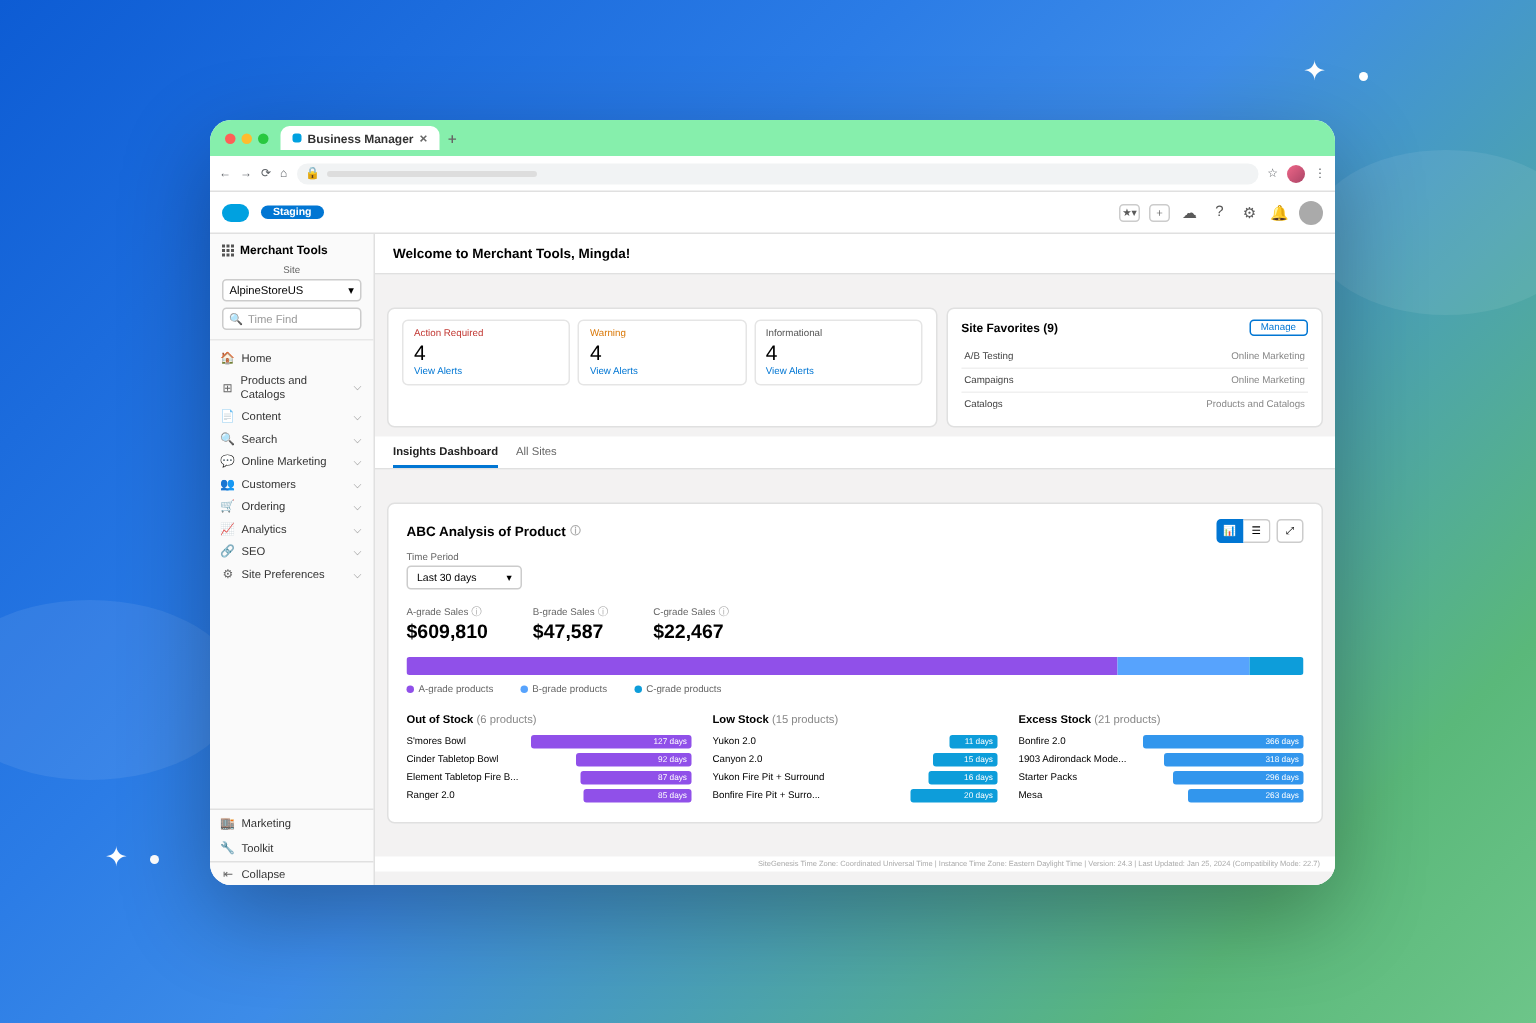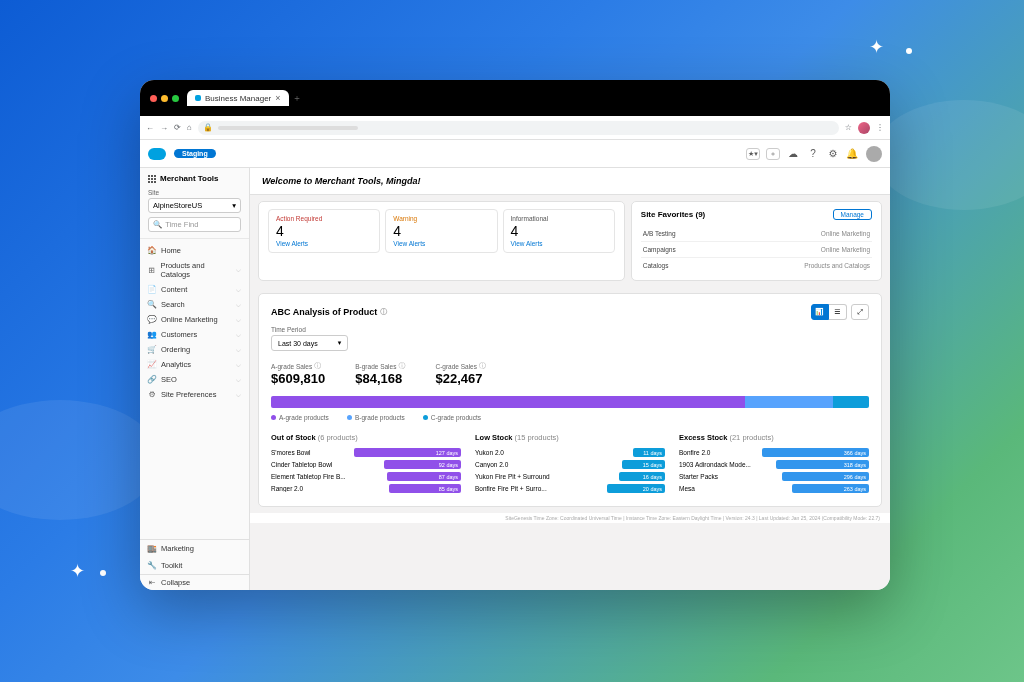--- a/index.html
+++ b/index.html
@@ -8,21 +8,21 @@
 .cloud { position: absolute; background: rgba(255,255,255,0.08); border-radius: 50%; }
 .cloud1 { width: 200px; height: 120px; top: 400px; left: -40px; }
 .cloud2 { width: 180px; height: 110px; top: 100px; right: -30px; }
 .sparkle { position: absolute; color: #fff; font-size: 18px; }
 .sparkle1 { top: 36px; right: 140px; }
 .sparkle2 { top: 560px; left: 70px; }
 .dot { position: absolute; width: 6px; height: 6px; background: #fff; border-radius: 50%; }
 
 .window { position: absolute; top: 80px; left: 140px; width: 750px; height: 510px; background: #fff; border-radius: 14px; overflow: hidden; box-shadow: 0 20px 60px rgba(0,0,0,0.3); display: flex; flex-direction: column; }
 
-.chrome-tabs { height: 36px; background: #000000; display: flex; align-items: center; padding: 0 6px; gap: 4px; font-size: 8px; }
+.chrome-tabs { height: 24px; background: #86efac; display: flex; align-items: center; padding: 0 6px; gap: 4px; font-size: 8px; font-weight: bold; }
 .traffic { display: flex; gap: 4px; padding: 0 4px; }
 .tlight { width: 7px; height: 7px; border-radius: 50%; }
 .tl-r { background: #ff5f57; } .tl-y { background: #febc2e; } .tl-g { background: #28c840; }
 .tab { background: #fff; border-radius: 6px 6px 0 0; padding: 3px 8px; display: flex; align-items: center; gap: 4px; color: #333; }
 .tab-close, .tab-add { color: #666; cursor: pointer; font-size: 9px; }
 
 .chrome-bar { height: 24px; background: #fff; border-bottom: 1px solid #e0e0e0; display: flex; align-items: center; padding: 0 6px; gap: 6px; font-size: 8px; color: #5f6368; }
 .nav-ico { cursor: pointer; }
 .url-bar { flex: 1; background: #f1f3f4; border-radius: 10px; height: 14px; display: flex; align-items: center; padding: 0 6px; gap: 4px; }
 .url-fade { width: 140px; height: 4px; background: #ddd; border-radius: 2px; }
@@ -34,40 +34,40 @@
 .staging-badge { background: #0176d3; color: #fff; border-radius: 8px; padding: 1px 8px; font-size: 7px; font-weight: 600; }
 .app-header-right { margin-left: auto; display: flex; align-items: center; gap: 6px; color: #5a5a5a; font-size: 10px; }
 .hdr-ico { width: 14px; height: 14px; display: inline-flex; align-items: center; justify-content: center; cursor: pointer; }
 .hdr-box { border: 1px solid #ccc; border-radius: 3px; width: 14px; height: 12px; font-size: 7px; }
 .bell { color: #d93025; }
 .avatar-lg { width: 16px; height: 16px; border-radius: 50%; background: #aaa; }
 
 .app-body { flex: 1; display: flex; overflow: hidden; }
 
 .sidebar { width: 110px; background: #fafafa; border-right: 1px solid #e0e0e0; display: flex; flex-direction: column; font-size: 7.5px; }
-.sb-top { padding: 6px 8px; border-bottom: 1px solid #e8e8e8; }
+.sb-top { padding: 6px 8px; border-bottom: 1px solid #e8e8e8; text-align: center; }
 .sb-title-row { display: flex; align-items: center; gap: 4px; font-weight: 600; font-size: 8px; margin-bottom: 6px; }
 .apps-ico { display: grid; grid-template-columns: repeat(3,2px); grid-template-rows: repeat(3,2px); gap: 1px; }
 .apps-ico span { background: #555; width: 2px; height: 2px; }
 .sb-label { color: #666; font-size: 6.5px; }
 .sb-select { border: 1px solid #ccc; border-radius: 3px; padding: 2px 4px; display: flex; align-items: center; justify-content: space-between; margin: 2px 0 4px; background: #fff; }
 .sb-search { border: 1px solid #ccc; border-radius: 3px; padding: 2px 4px; display: flex; align-items: center; gap: 3px; background: #fff; color: #999; }
 
 .sb-nav { flex: 1; padding: 4px 0; overflow: hidden; }
 .sb-item { display: flex; align-items: center; padding: 3px 8px; gap: 5px; cursor: pointer; color: #333; }
 .sb-ico { width: 8px; display: inline-flex; justify-content: center; color: #666; font-size: 8px; }
 .sb-chev { margin-left: auto; color: #999; font-size: 7px; }
 
 .sb-bottom { border-top: 1px solid #e0e0e0; }
 .sb-bottom .sb-item { padding: 4px 8px; }
 .sb-collapse { border-top: 1px solid #e0e0e0; }
 
 .main { flex: 1; background: #f3f2f2; overflow-y: auto; display: flex; flex-direction: column; }
 .main::-webkit-scrollbar { width: 0; }
-.welcome { background: #fff; margin: 0 0 6px; padding: 8px 12px; font-size: 9px; font-weight: 700; border-bottom: 1px solid #e0e0e0; font-style: italic; }
+.welcome { background: #fff; margin: 0 0 22px; padding: 8px 12px; font-size: 9px; font-weight: 700; border-bottom: 1px solid #e0e0e0; }
 
 .cards-row { display: flex; gap: 6px; padding: 0 8px 6px; }
 .card { background: #fff; border: 1px solid #e0e0e0; border-radius: 5px; padding: 7px 9px; }
 .card-hdr { display: flex; align-items: center; justify-content: space-between; font-size: 8px; font-weight: 600; margin-bottom: 6px; }
 .manage-btn { border: 1px solid #0176d3; color: #0176d3; border-radius: 3px; padding: 1px 7px; font-size: 6.5px; font-weight: 400; cursor: pointer; }
 
 .alerts-card { flex: 1.5; }
 .alerts-row { display: flex; gap: 5px; }
 .alert-box { flex: 1; border: 1px solid #e5e5e5; border-radius: 4px; padding: 5px 7px; }
 .alert-label { font-size: 6.5px; }
@@ -79,21 +79,21 @@
 
 .fav-card { flex: 1; }
 .fav-row { display: flex; justify-content: space-between; padding: 4px 2px; border-bottom: 1px solid #f0f0f0; font-size: 6.5px; color: #444; }
 .fav-row:last-child { border-bottom: none; }
 .fav-cat { color: #888; }
 
 .tabs-bar { display: flex; gap: 12px; padding: 0 12px; font-size: 7.5px; border-bottom: 1px solid #e0e0e0; background: #fff; }
 .tab-item { padding: 5px 0; cursor: pointer; color: #666; }
 .tab-item.active { color: #222; font-weight: 600; border-bottom: 2px solid #0176d3; }
 
-.dashboard { background: #fff; margin: 6px 8px; border: 1px solid #e0e0e0; border-radius: 5px; padding: 10px 12px; }
+.dashboard { background: #fff; margin: 22px 8px; border: 1px solid #e0e0e0; border-radius: 5px; padding: 10px 12px; }
 .dash-hdr { display: flex; align-items: center; justify-content: space-between; }
 .dash-title { font-size: 9px; font-weight: 700; display: flex; align-items: center; gap: 3px; }
 .info-ico { color: #aaa; font-size: 7px; }
 .dash-controls { display: flex; gap: 0; }
 .dc-btn { border: 1px solid #ccc; width: 18px; height: 16px; display: flex; align-items: center; justify-content: center; font-size: 7px; cursor: pointer; background: #fff; }
 .dc-btn.active { background: #0176d3; color: #fff; border-color: #0176d3; }
 .dc-btn:first-child { border-radius: 3px 0 0 3px; }
 .dc-btn:last-child { border-radius: 0 3px 3px 0; margin-left: 4px; border-radius: 3px; }
 .dc-btn:nth-child(2){ border-left: none; border-radius: 0 3px 3px 0; }
 
@@ -315,20 +315,24 @@
                 <span class="fav-cat">Online Marketing</span>
               </div>
               <div class="fav-row">
                 <span>Catalogs</span>
                 <span class="fav-cat">Products and Catalogs</span>
               </div>
             </div>
         </div>
       </div>
 
+      <div class="tabs-bar" id="tabs-bar">
+          <div class="tab-item active">Insights Dashboard</div>
+          <div class="tab-item">All Sites</div>
+        </div>
 
       <div class="dashboard">
         <div class="dash-hdr">
           <div class="dash-title">
             <span>ABC Analysis of Product</span>
             <span class="info-ico">ⓘ</span>
           </div>
           <div class="dash-controls">
             <div class="dc-btn active">📊</div>
             <div class="dc-btn">☰</div>
@@ -342,21 +346,21 @@
             <span>▾</span>
           </div>
         </div>
         <div class="grades" id="grades">
             <div class="grade">
               <div class="grade-label">A-grade Sales <span class="info-ico">ⓘ</span></div>
               <div class="grade-val">$609,810</div>
             </div>
             <div class="grade">
               <div class="grade-label">B-grade Sales <span class="info-ico">ⓘ</span></div>
-              <div class="grade-val">$84,168</div>
+              <div class="grade-val">$47,587</div>
             </div>
             <div class="grade">
               <div class="grade-label">C-grade Sales <span class="info-ico">ⓘ</span></div>
               <div class="grade-val">$22,467</div>
             </div>
           </div>
         <div class="grade-bar">
           <div class="gb-a"></div>
           <div class="gb-b"></div>
           <div class="gb-c"></div>

